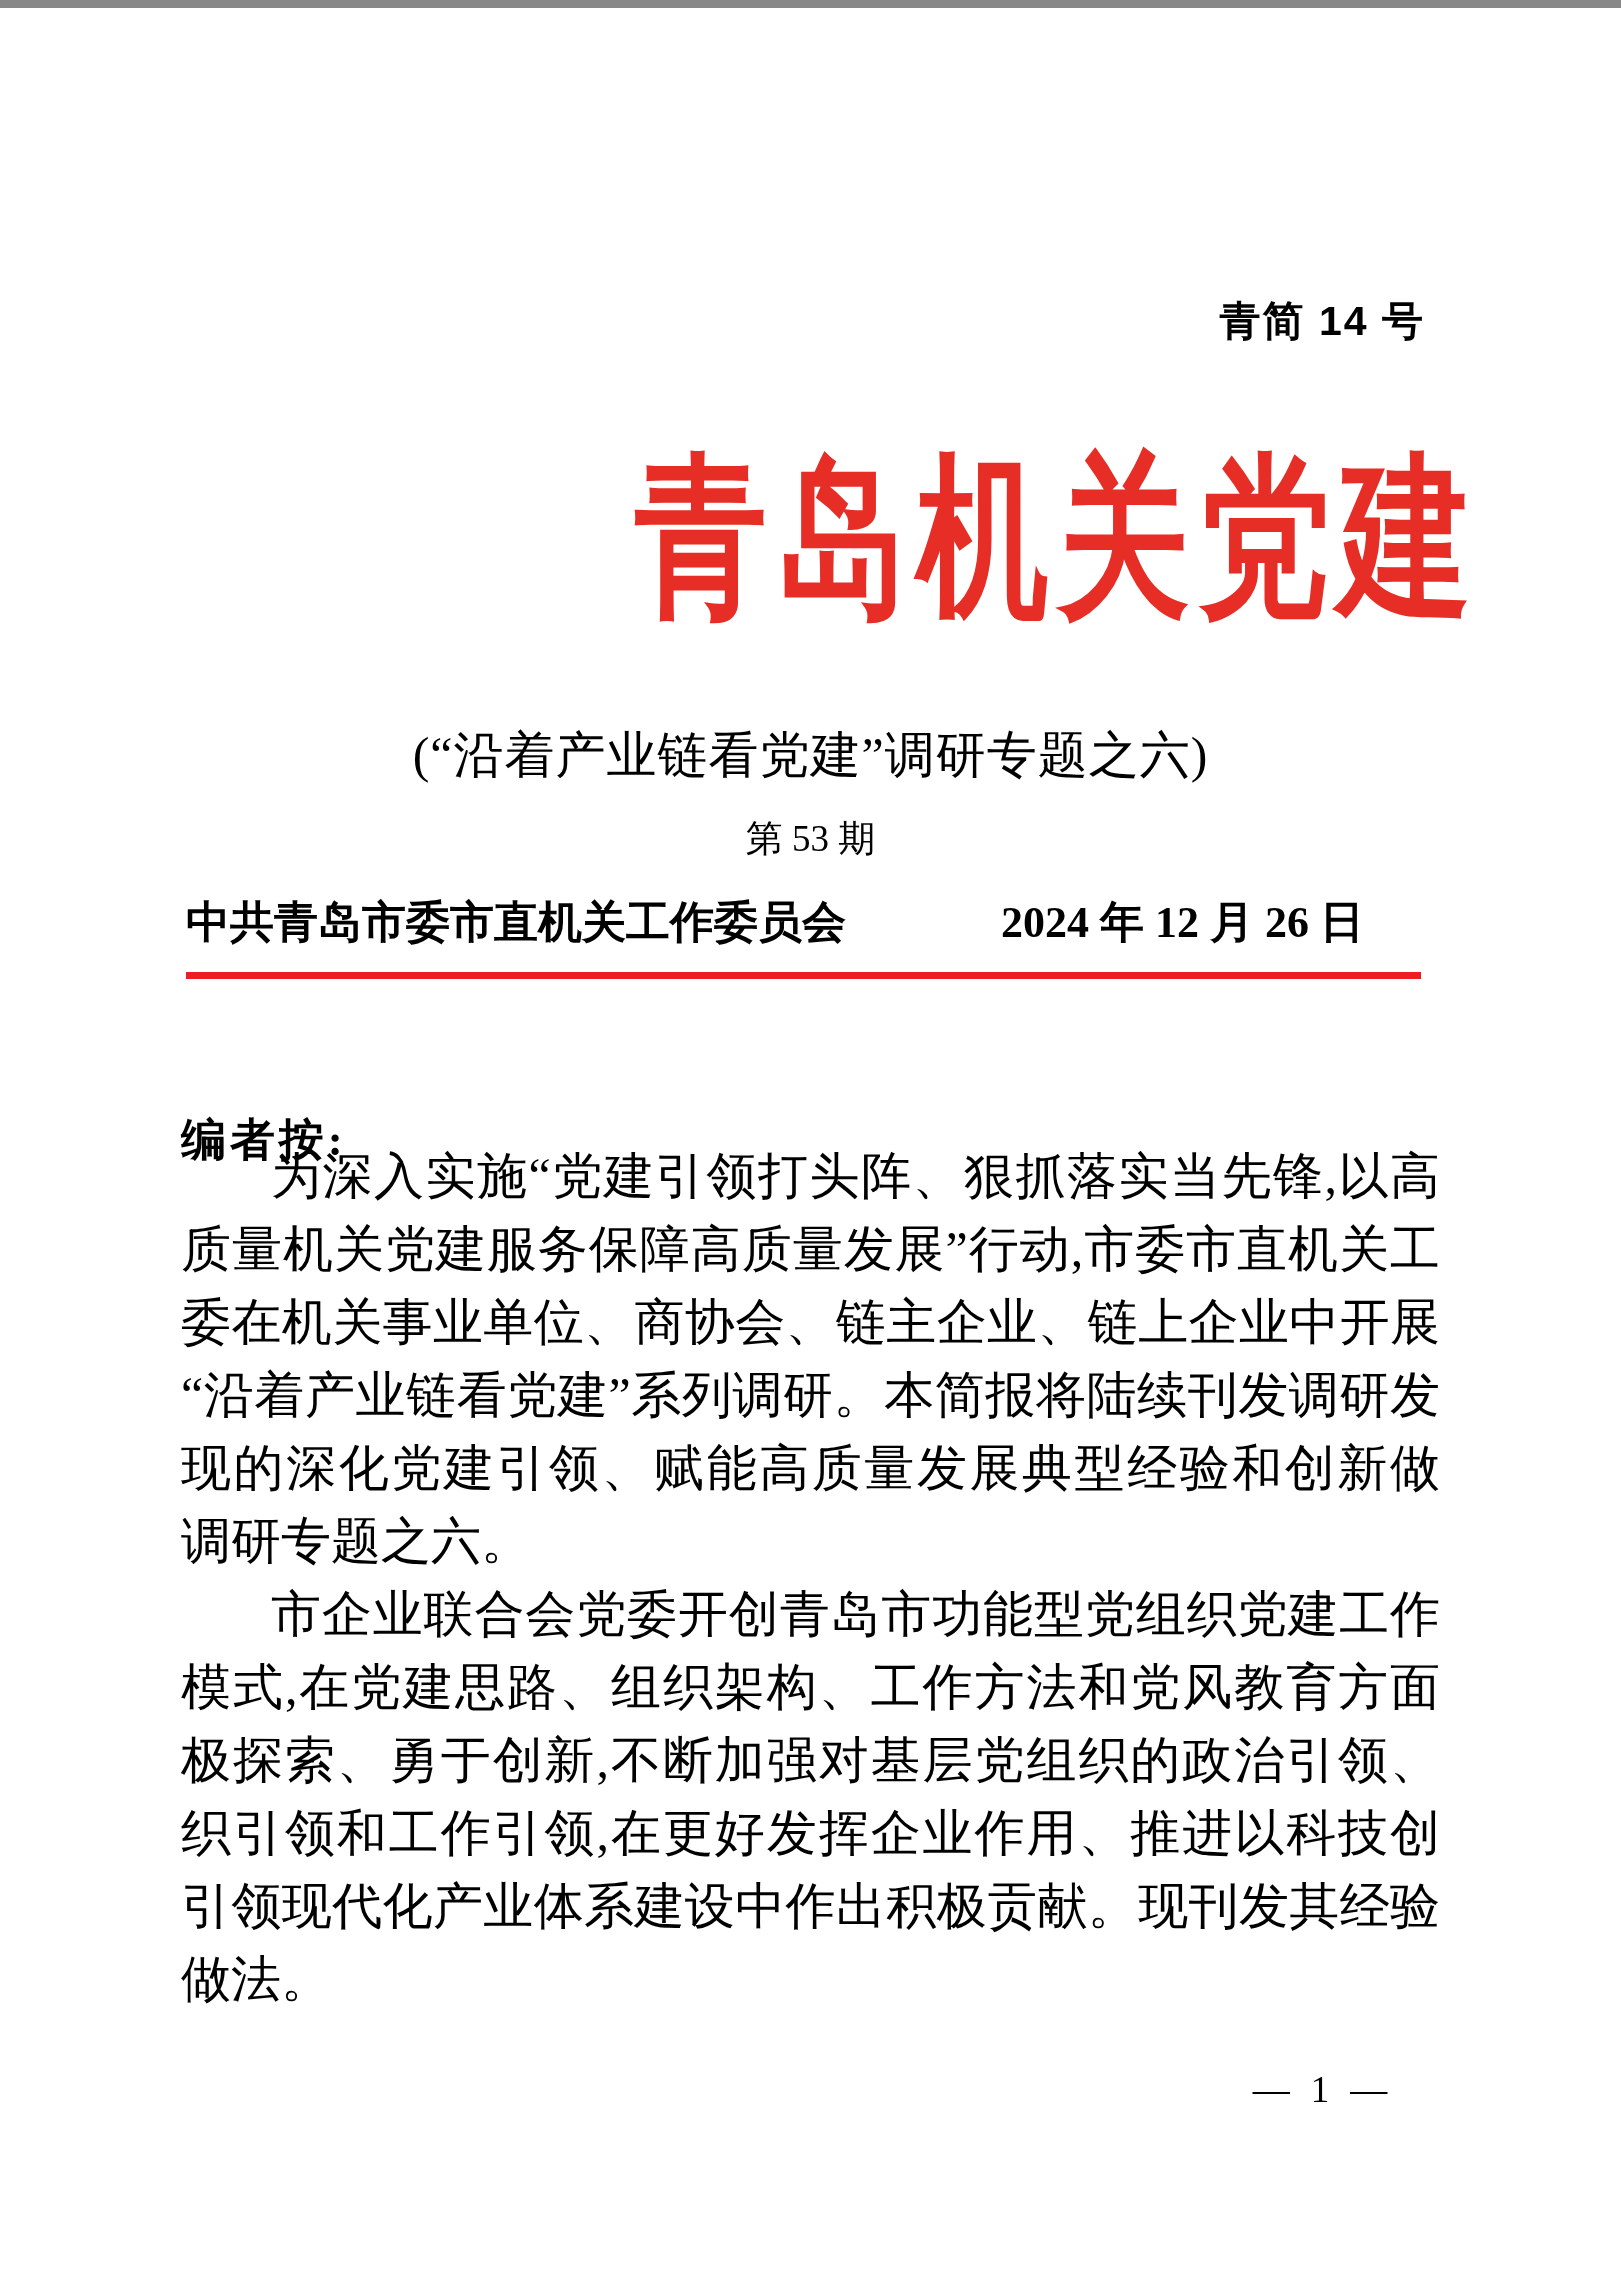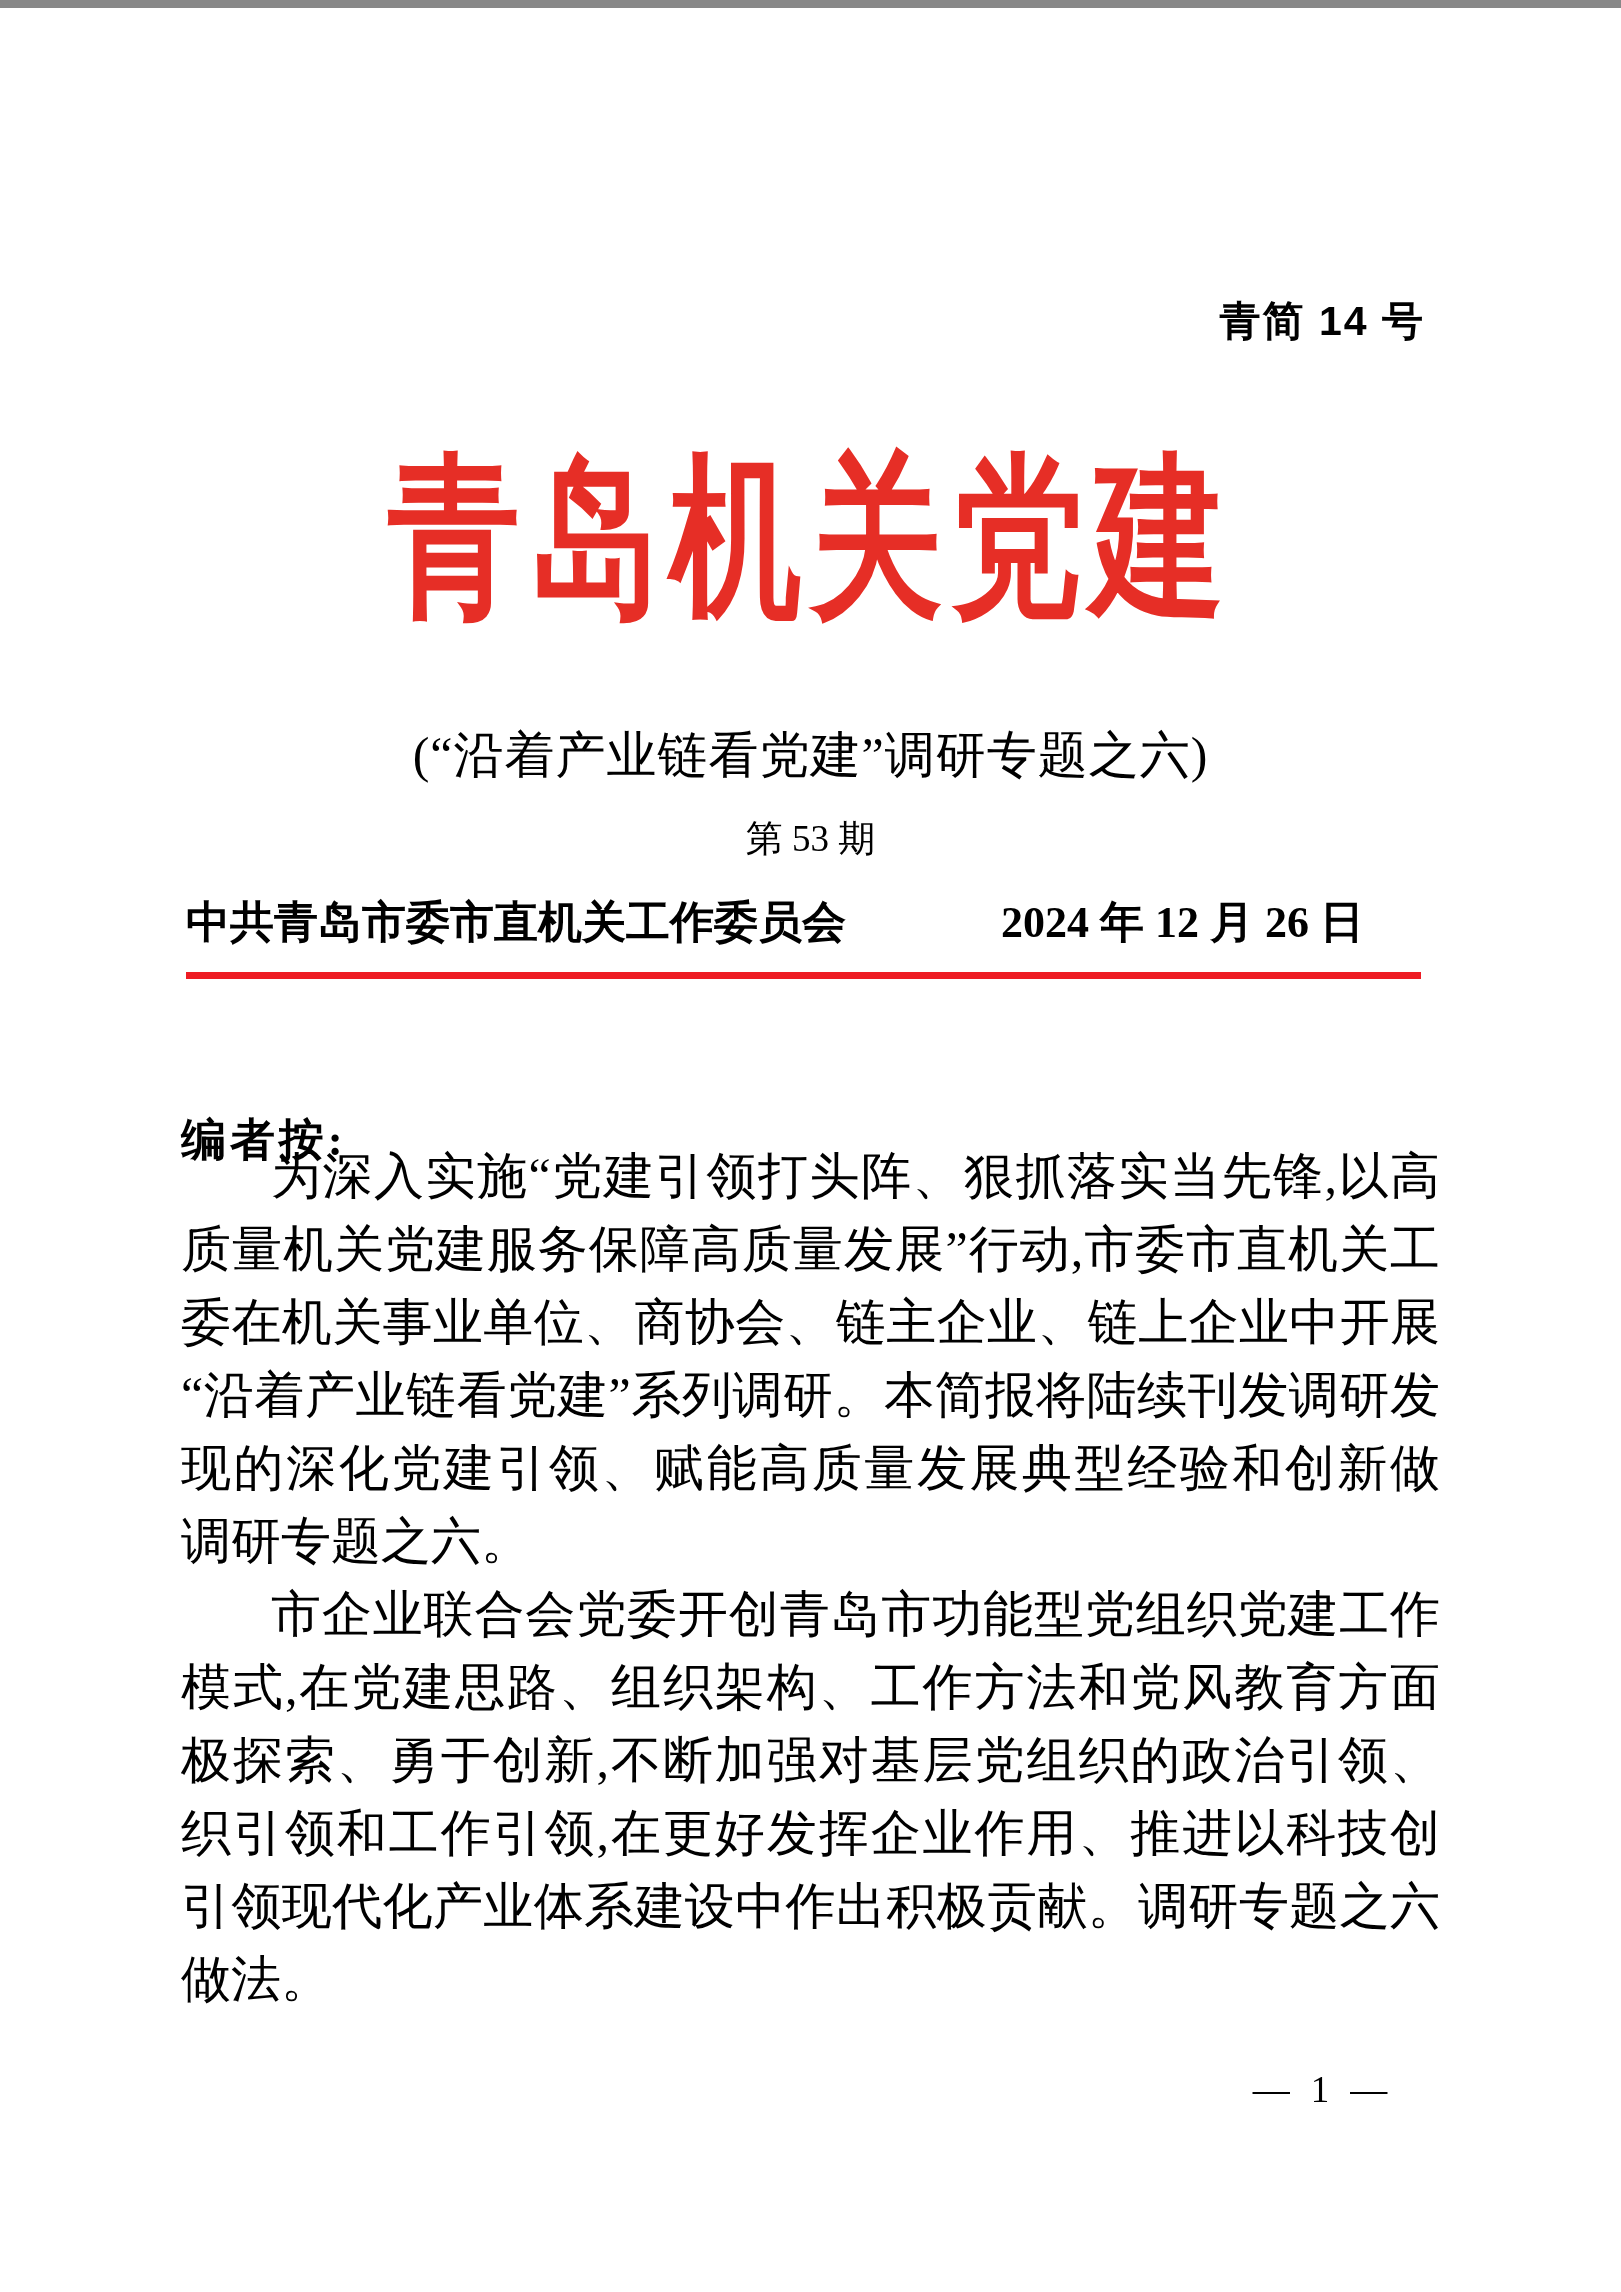--- a/index.html
+++ b/index.html
@@ -18,21 +18,21 @@
     top:286px;right:196px;
     font-family:"Liberation Sans","DejaVu Sans",sans-serif;
     font-weight:700;
     font-size:41px;
     letter-spacing:2px;
     white-space:nowrap;
   }
   .masthead-title-wrap{
     position:absolute;
     top:443px;left:0;right:0;
-    text-align:center;
+    text-align:right;
     line-height:206px;
     height:206px;
   }
   .masthead-title{
     display:inline-block;
     font-size:176px;
     font-weight:700;
     letter-spacing:11.8px;
     transform:scaleX(0.75);
     transform-origin:50% 50%;
@@ -136,21 +136,21 @@
         <div class="body-line fill">委在机关事业单位、商协会、链主企业、链上企业中开展了</div>
         <div class="body-line fill">“沿着产业链看党建”系列调研。本简报将陆续刊发调研发</div>
         <div class="body-line fill">现的深化党建引领、赋能高质量发展典型经验和创新做法,</div>
         <div class="body-line lastline">调研专题之六。</div>
       </div>
       <div>
         <div class="body-line indent fill">市企业联合会党委开创青岛市功能型党组织党建工作新</div>
         <div class="body-line fill">模式,在党建思路、组织架构、工作方法和党风教育方面积</div>
         <div class="body-line fill">极探索、勇于创新,不断加强对基层党组织的政治引领、组</div>
         <div class="body-line fill">织引领和工作引领,在更好发挥企业作用、推进以科技创新</div>
-        <div class="body-line fill">引领现代化产业体系建设中作出积极贡献。调研专题之六</div>
+        <div class="body-line fill">引领现代化产业体系建设中作出积极贡献。现刊发其经验</div>
         <div class="body-line lastline">做法。</div>
       </div>
     </div>
 
   <div class="page-number">— 1 —</div>
 
 </div>
 
 
 </body></html>

